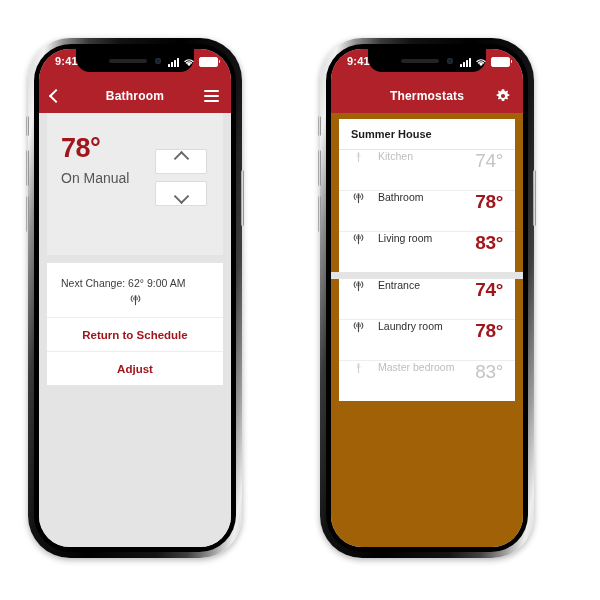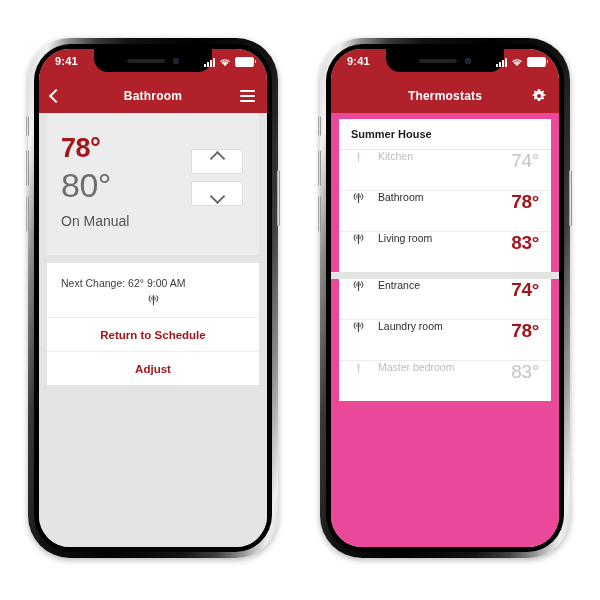--- a/index.html
+++ b/index.html
@@ -16,21 +16,21 @@
 
   .stage {
     position: relative;
     width: 600px;
     height: 600px;
   }
 
   
   .phone {
     position: absolute;
-    width: 250px;
+    width: 214px;
     height: 520px;
     border-radius: 42px;
     background: linear-gradient(100deg,#d8d8d8 0%,#f2f2f2 6%,#8e8e8e 12%,#3a3a3a 20%,#121212 30%,#000 50%,#141414 72%,#3f3f3f 82%,#9a9a9a 90%,#efefef 96%,#cfcfcf 100%);
     padding: 0;
     box-sizing: border-box;
     box-shadow: 0 2px 6px rgba(0,0,0,0.30);
   }
   .phone.left  { left: 28px;  top: 38px; }
   .phone.right { left: 320px; top: 38px; }
 
@@ -235,21 +235,21 @@
     border-top: 1px solid #ededed;
     cursor: pointer;
   }
   .action-row span {
     color: #A0161C;
     font-weight: bold;
     font-size: 11.5px;
   }
 
   
-  .list-wrap { background:#ec4899; height: calc(100% - 64px); padding-top: 6px; box-sizing: border-box; }
+  .list-wrap { background:#a16207; height: calc(100% - 64px); padding-top: 6px; box-sizing: border-box; }
   .list-card { background:#fff; margin: 0 8px; }
   .section-head {
     padding: 9px 12px;
     font-size: 11px;
     font-weight: bold;
     color: #1c1c1c;
     background: #fff;
     border-bottom: 1px solid #e6e6e6;
   }
   .row {
@@ -326,21 +326,20 @@
               <span></span>
               <span></span>
           </div>
         </div>
       </div>
 
       <div class="appbody">
 
         <div class="panel-main">
           <div class="temp-current">78°</div>
-          <div class="temp-target">80°</div>
           <div class="temp-mode">On Manual</div>
 
           <div class="steppers">
             <div class="stepper">
               <div class="chev-up"></div>
             </div>
             <div class="stepper">
               <div class="chev-down"></div>
             </div>
           </div>

